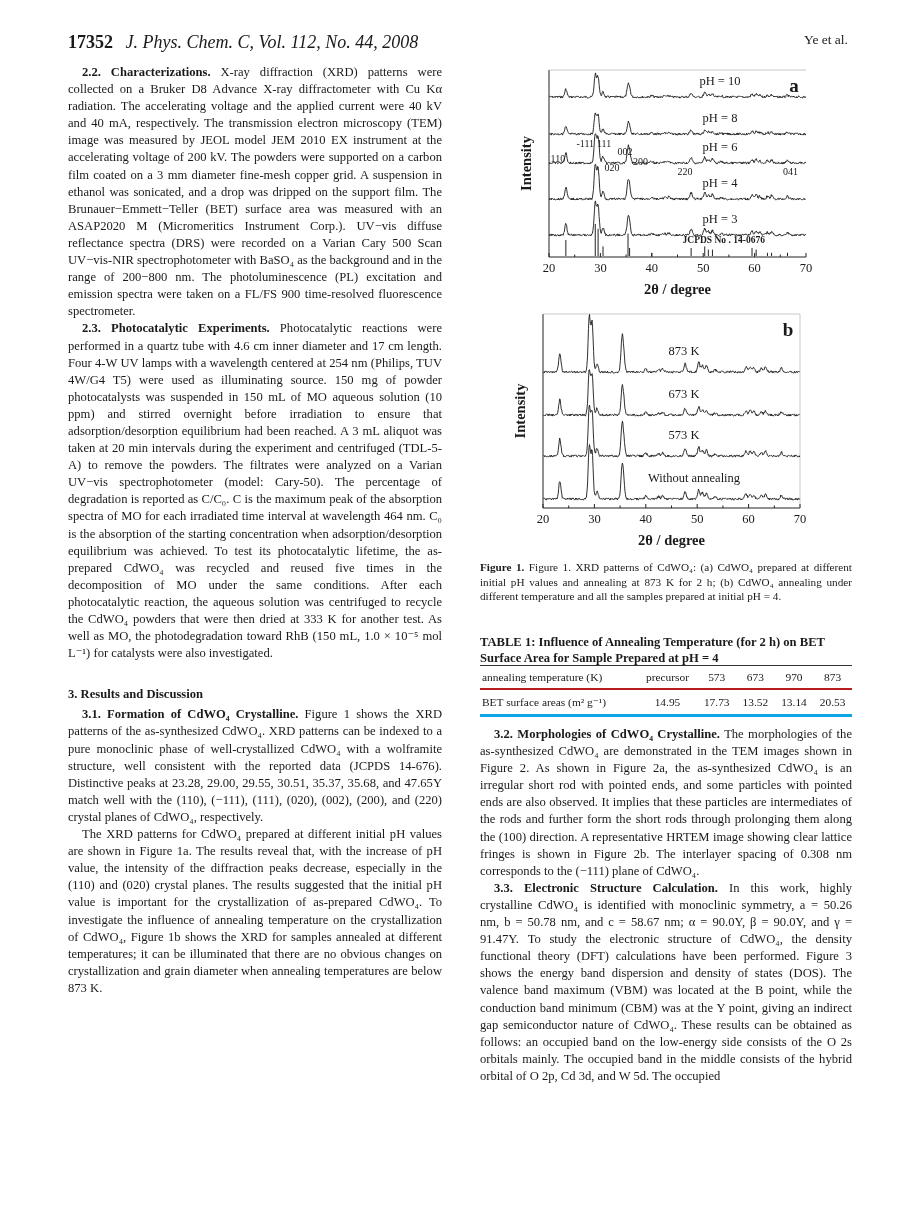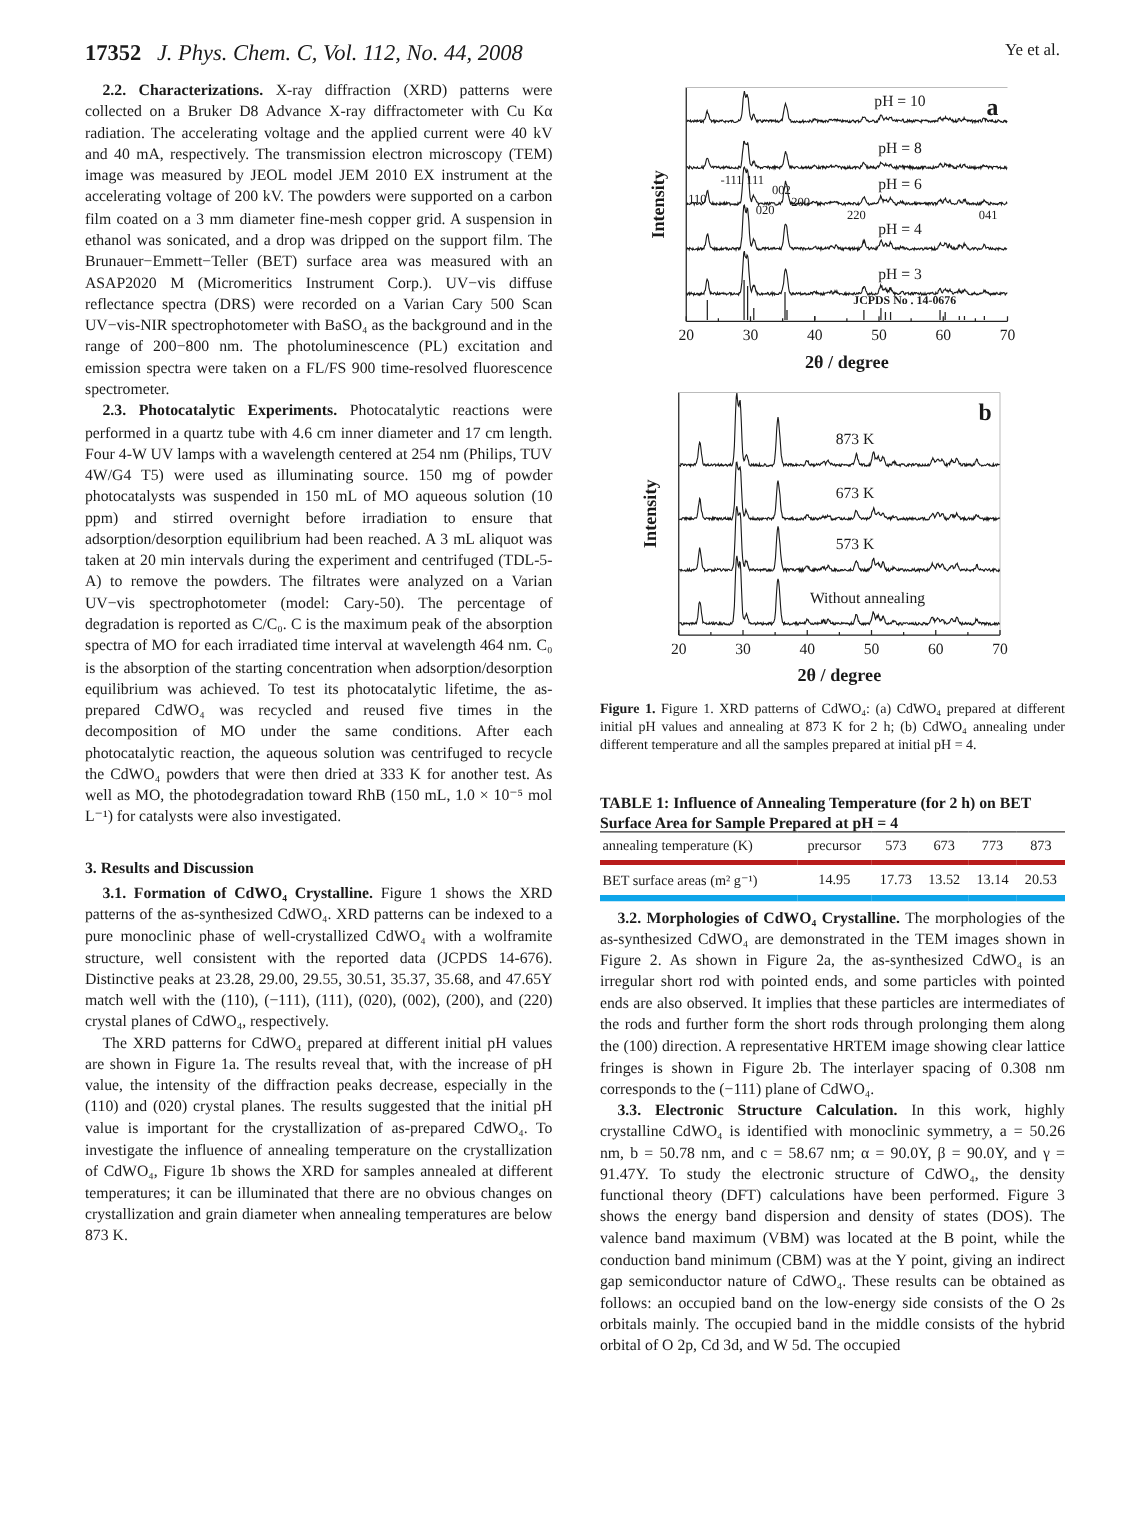--- a/index.html
+++ b/index.html
@@ -21,22 +21,22 @@
   .fig text { font-family: "Liberation Serif", serif; fill: #1a1a1a; }
   .caption { position: absolute; left: 480px; top: 560px; width: 372px;
              font-size: 11.2px; line-height: 14.6px; text-align: justify; }
   .caption b { font-weight: bold; }
   .tbl-title { position: absolute; left: 480px; top: 634px; width: 372px;
                font-size: 12.6px; line-height: 16px; font-weight: bold; }
   .tbl { position: absolute; left: 480px; top: 665px; width: 372px;
          border-collapse: collapse; font-size: 11.4px; }
   .tbl th, .tbl td { font-weight: normal; padding: 5px 3px; text-align: center; white-space: nowrap; }
   .tbl th:first-child, .tbl td:first-child { text-align: left; padding-left: 2px; }
-  .tbl thead tr { border-top: 1px solid #333; border-bottom: 4px solid #b91c1c; }
-  .tbl tbody tr { border-bottom: 5px solid #0ea5e9; margin-left: 11px; }
+  .tbl thead tr { border-top: 1px solid #333; border-bottom: 2px solid #b91c1c; }
+  .tbl tbody tr { border-bottom: 3px solid #0ea5e9; margin-left: 11px; }
 </style>
 </head>
 <body>
 
 <div class="hdr">
   <span class="pg">17352</span>
   <span class="jr">J. Phys. Chem. C, Vol. 112, No. 44, 2008</span>
 </div>
 <div class="hdr-right">Ye et al.</div>
 
@@ -153,21 +153,21 @@
 </div>
 
 <div class="tbl-title">TABLE 1: Influence of Annealing Temperature (for 2 h) on BET Surface Area for Sample Prepared at pH = 4</div>
 <table class="tbl">
   <thead>
     <tr>
       <th>annealing temperature (K)</th>
       <th>precursor</th>
       <th>573</th>
       <th>673</th>
-      <th>773</th>
+      <th>970</th>
       <th>873</th>
     </tr>
   </thead>
   <tbody>
     <tr>
       <td>BET surface areas (m² g⁻¹)</td>
       <td>14.95</td>
       <td>17.73</td>
       <td>13.52</td>
       <td>13.14</td>

